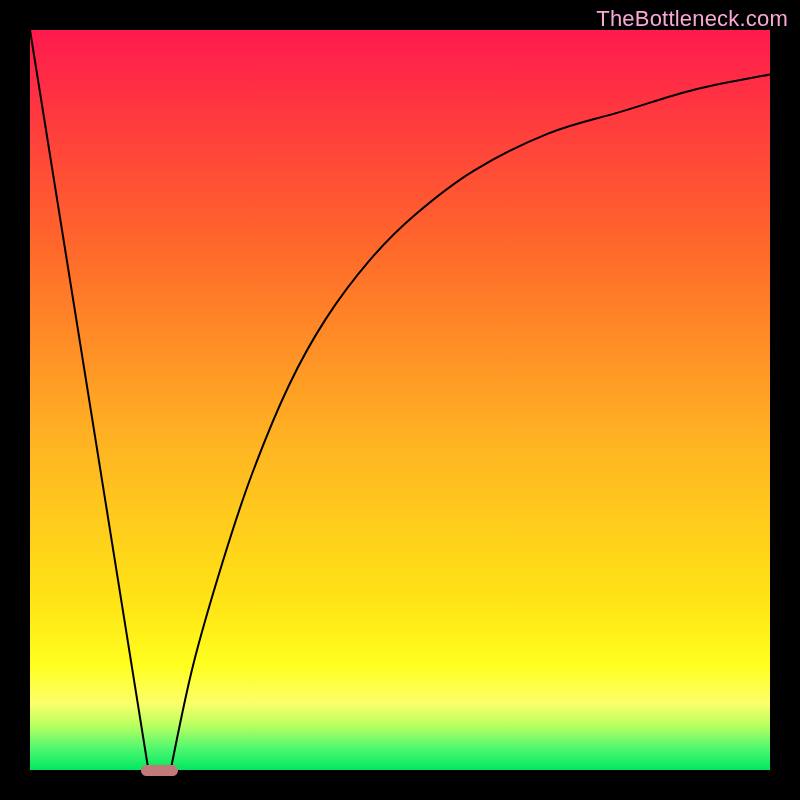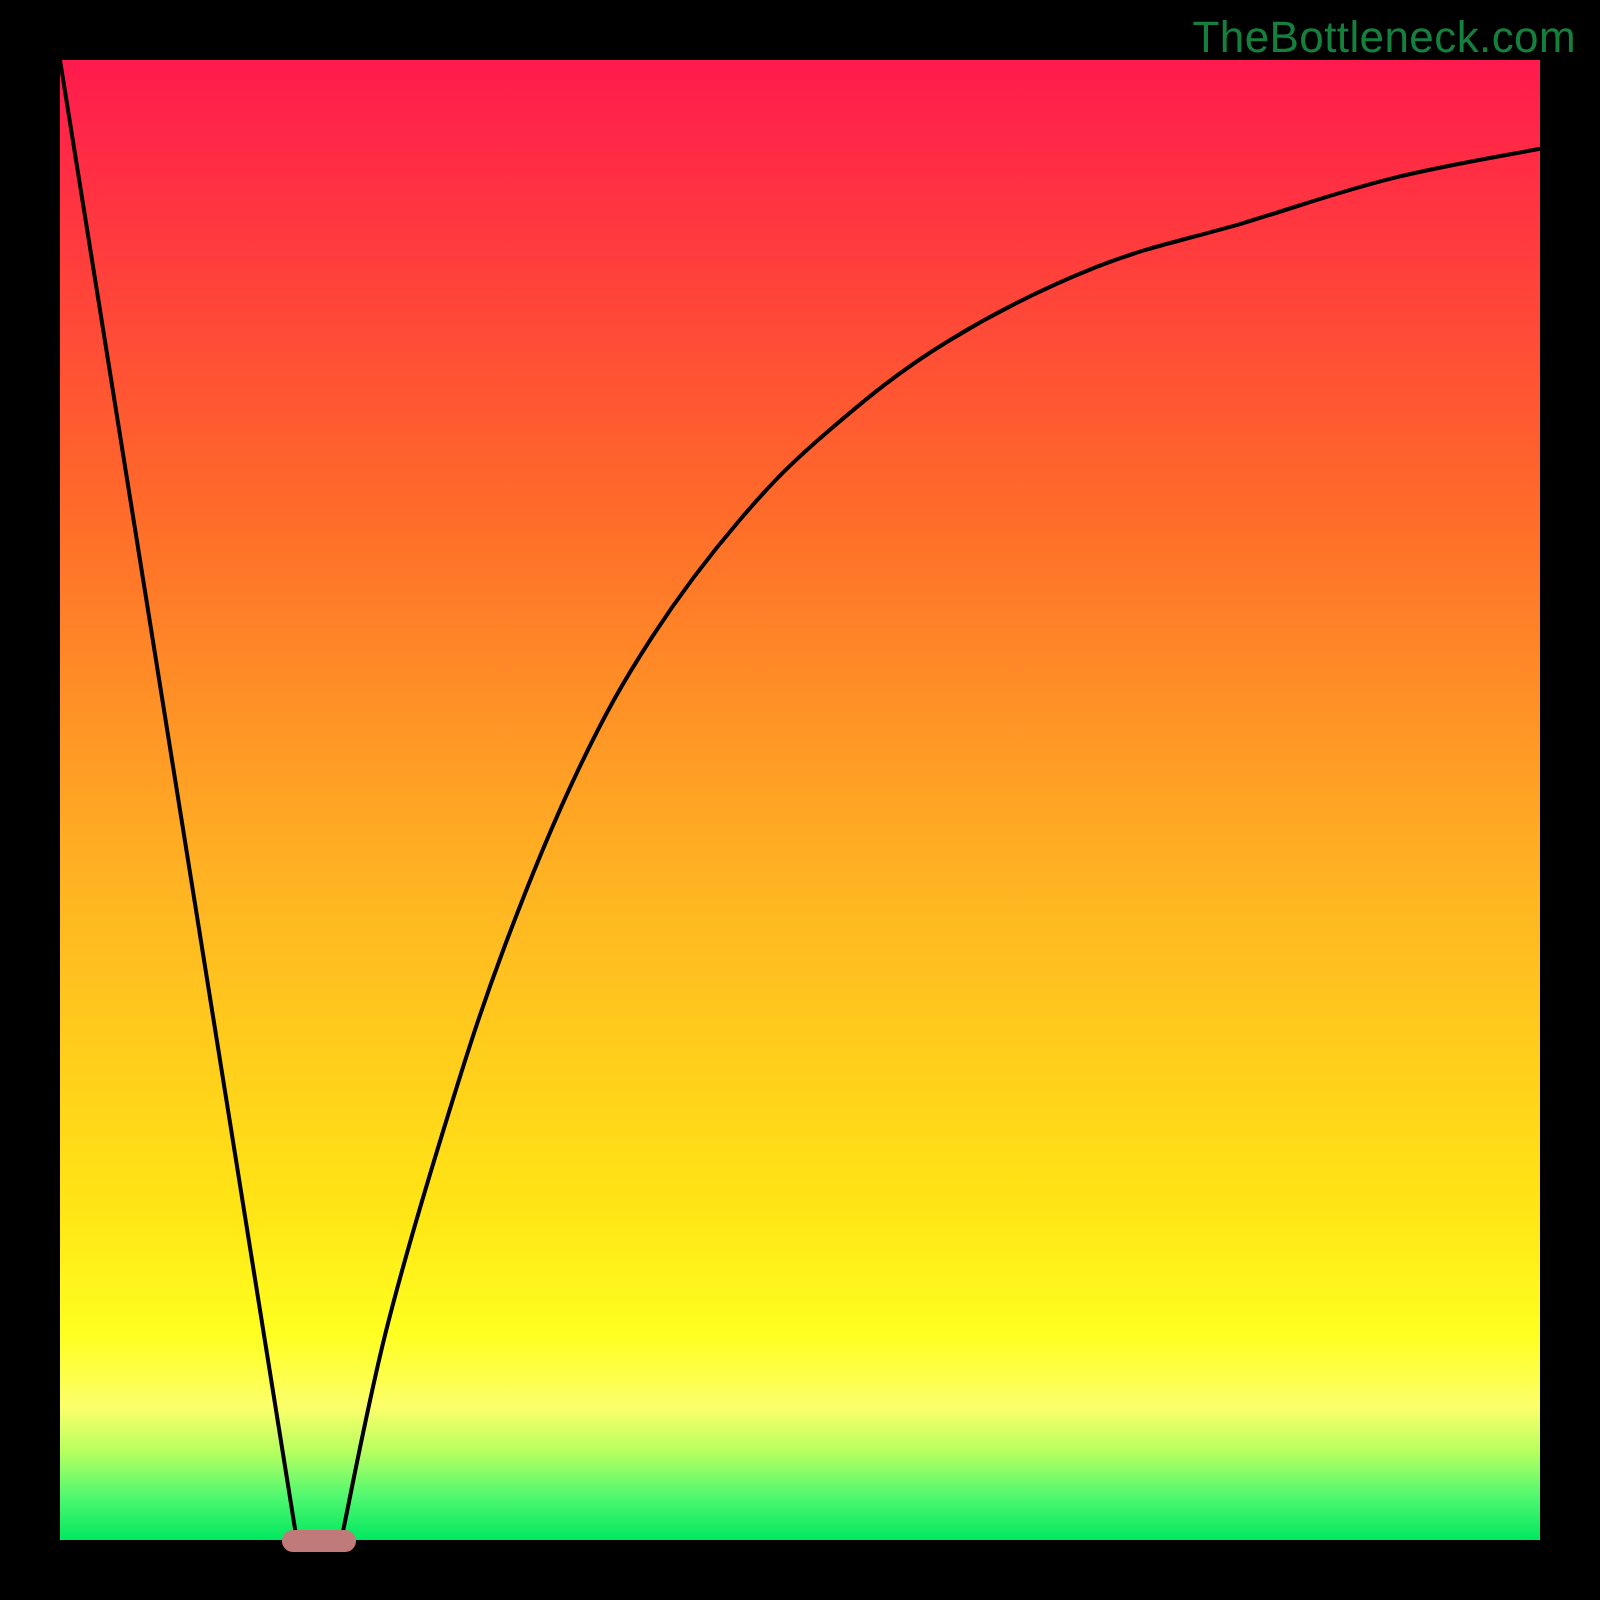--- a/index.html
+++ b/index.html
@@ -34,21 +34,21 @@
       #fcff6a 91%,
       #b8ff60 94%,
       #52f870 97%,
       #00e860 100%
     );
   }
   .watermark {
     position: absolute;
     top: 6px;
     right: 12px;
-    color: #15803d;
+    color: #f9a8d4;
     font-size: 22px;
     letter-spacing: 0.2px;
     font-weight: 400;
     user-select: none;
   }
   svg.curve {
     position: absolute;
     left: 0;
     top: 0;
     width: 740px;

